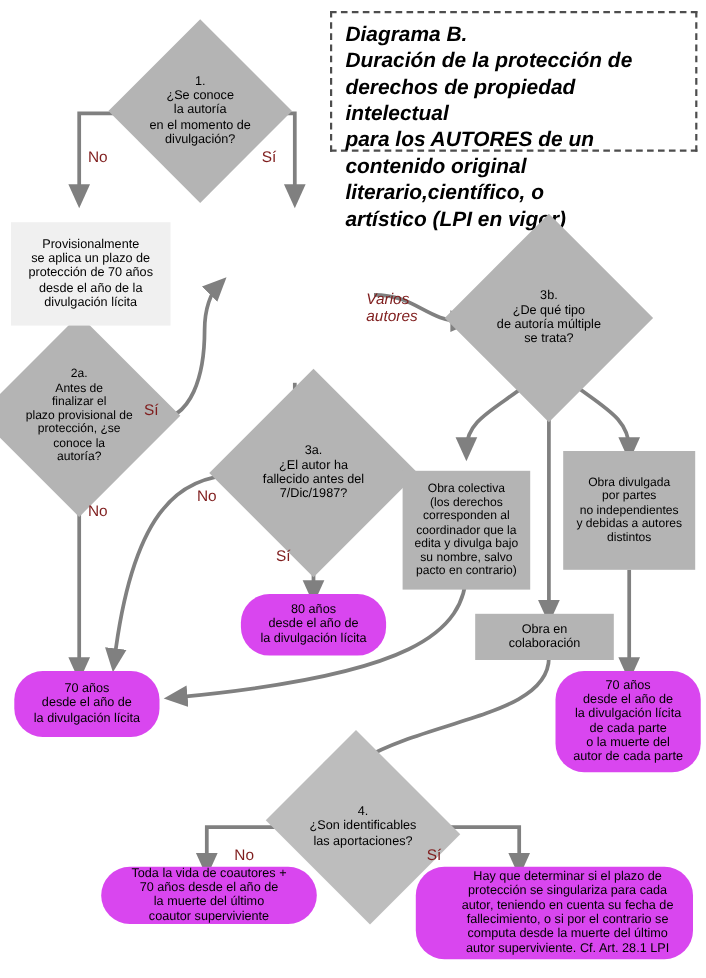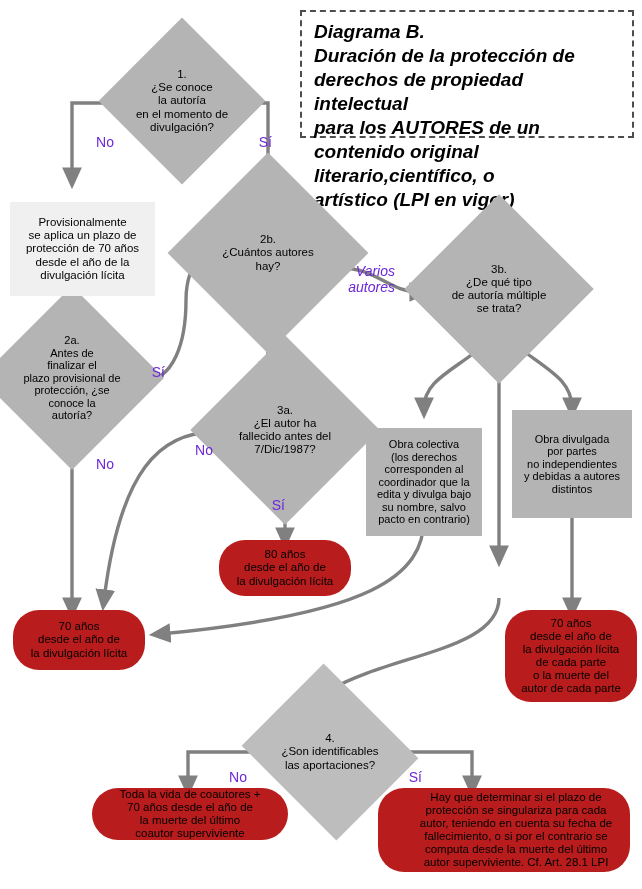--- a/index.html
+++ b/index.html
@@ -16,31 +16,31 @@
   .diamond{background:transparent;}
   .diamond .dshape{position:absolute;left:0;top:0;width:100%;height:100%;
         background:#b4b4b4;transform:rotate(45deg);transform-origin:50% 50%;}
   .diamond span{position:relative;z-index:2;}
 
   
   .rect{background:#b4b4b4;}
   .rect-light{background:#f0f0f0;}
 
   
-  .pill{background:#b91c1c;border-radius:26px;align-items:center;}
+  .pill{background:#d946ef;border-radius:26px;align-items:center;}
 
   
   .legend{position:absolute;border:2px dashed #4d4d4d;background:#ffffff;
           font-style:italic;font-weight:bold;line-height:1.26;
           text-align:left;padding:8px 10px 8px 12px;box-sizing:border-box;}
   .legend span{white-space:pre-line;display:block;}
 
   
-  .elabel{position:absolute;font-size:14px;color:#6d28d9;white-space:pre-line;
-          text-align:right;line-height:1.1;}
+  .elabel{position:absolute;font-size:14px;color:#7f1d1d;white-space:pre-line;
+          text-align:left;line-height:1.1;}
 </style>
 </head>
 <body>
 
 <div id="stage">
 
   <svg class="edges" viewBox="0 0 642 889" width="642" height="889">
     <defs>
       <marker id="ah" markerWidth="7" markerHeight="7" refX="3.1" refY="3.3" orient="auto" markerUnits="strokeWidth">
         <path d="M0,0.4 L6.4,3.3 L0,6.2 z" fill="#808080"></path>
@@ -106,26 +106,20 @@
     <div class="dshape"></div>
     <span>2a.
 Antes de
 finalizar el
 plazo provisional de
 protección, ¿se
 conoce la
 autoría?</span>
   </div>
 
-  <div class="node diamond" style="left:197px;top:182px;width:142px;height:142px;font-size:11.5px;">
-    <div class="dshape"></div>
-    <span>2b.
-¿Cuántos autores
-hay?</span>
-  </div>
 
   <div class="node diamond" style="left:432px;top:222px;width:134px;height:134px;font-size:11.5px;">
     <div class="dshape"></div>
     <span>3b.
 ¿De qué tipo
 de autoría múltiple
 se trata?</span>
   </div>
 
   <div class="node diamond" style="left:218px;top:363px;width:134px;height:134px;font-size:11.5px;">
@@ -162,20 +156,24 @@
   </div>
 
   <div class="node rect" style="left:512px;top:410px;width:120px;height:108px;font-size:11px;">
     <span>Obra divulgada
 por partes
 no independientes
 y debidas a autores
 distintos</span>
   </div>
 
+  <div class="node rect" style="left:432px;top:558px;width:126px;height:42px;font-size:11.5px;">
+    <span>Obra en
+colaboración</span>
+  </div>
 
   <div class="node pill" style="left:219px;top:540px;width:132px;height:56px;font-size:11.5px;">
     <span>80 años
 desde el año de
 la divulgación lícita</span>
   </div>
 
   <div class="node pill" style="left:13px;top:610px;width:132px;height:60px;font-size:11.5px;">
     <span>70 años
 desde el año de

